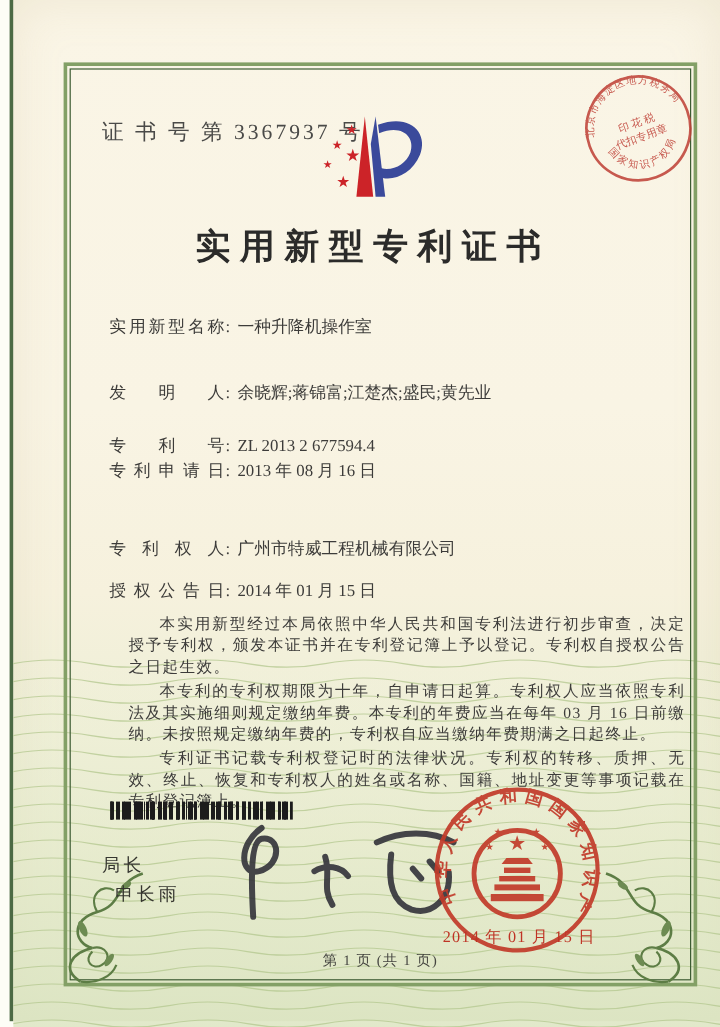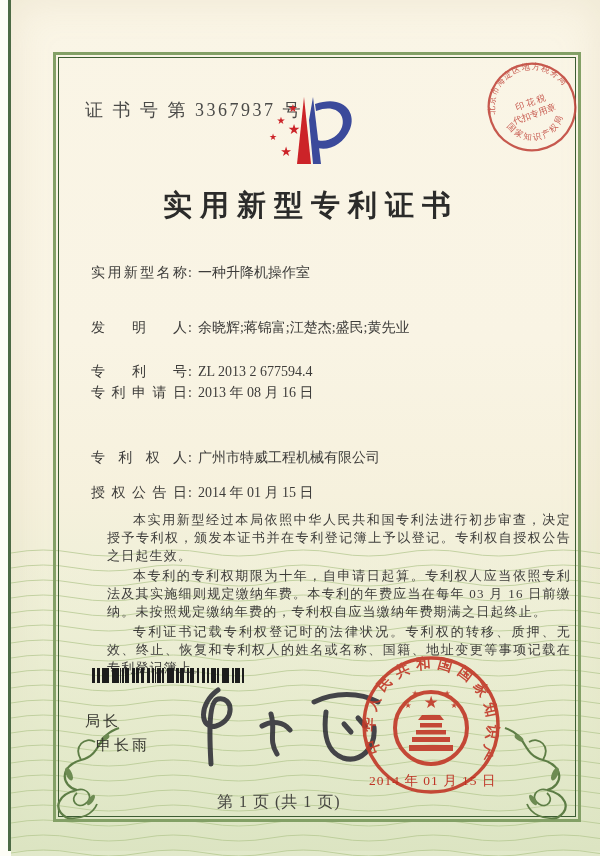--- a/index.html
+++ b/index.html
@@ -44,22 +44,22 @@
     background-image:
       repeating-linear-gradient(90deg,#1c1c1c 0 2px,rgba(0,0,0,0) 2px 5px),
       repeating-linear-gradient(90deg,#1c1c1c 0 1px,rgba(0,0,0,0) 1px 7px),
       repeating-linear-gradient(90deg,#1c1c1c 0 3px,rgba(0,0,0,0) 3px 11px);
   }
   .director-title{position:absolute;left:74px;top:712px;z-index:4;font-size:15px;letter-spacing:3px;color:#35352f;}
   .director-name{position:absolute;left:85px;top:736px;z-index:4;font-size:15px;letter-spacing:3px;color:#35352f;}
   .signature{position:absolute;left:165px;top:672px;width:215px;height:115px;z-index:4;}
   .office-seal{position:absolute;left:345px;top:650px;width:150px;height:150px;z-index:5;opacity:.92;}
   .seal-date{position:absolute;left:358px;top:772px;z-index:6;font-size:13.5px;letter-spacing:1px;color:#bf3425;}
-  .page-footer{position:absolute;left:206px;top:792px;width:200px;text-align:left;z-index:4;
-    font-size:16px;letter-spacing:1px;color:#454540;}
+  .page-footer{position:absolute;left:206px;top:792px;width:200px;text-align:center;z-index:4;
+    font-size:12px;letter-spacing:1px;color:#454540;}
   .orn{position:absolute;z-index:3;}
   .orn-left{left:28px;top:724px;width:92px;height:100px;}
   .orn-right{left:482px;top:724px;width:92px;height:100px;transform:scaleX(-1);}
 </style>
 </head>
 <body>
 
 <div class="paper">
 
   <svg class="waves" viewBox="0 0 600 311" preserveAspectRatio="none">

